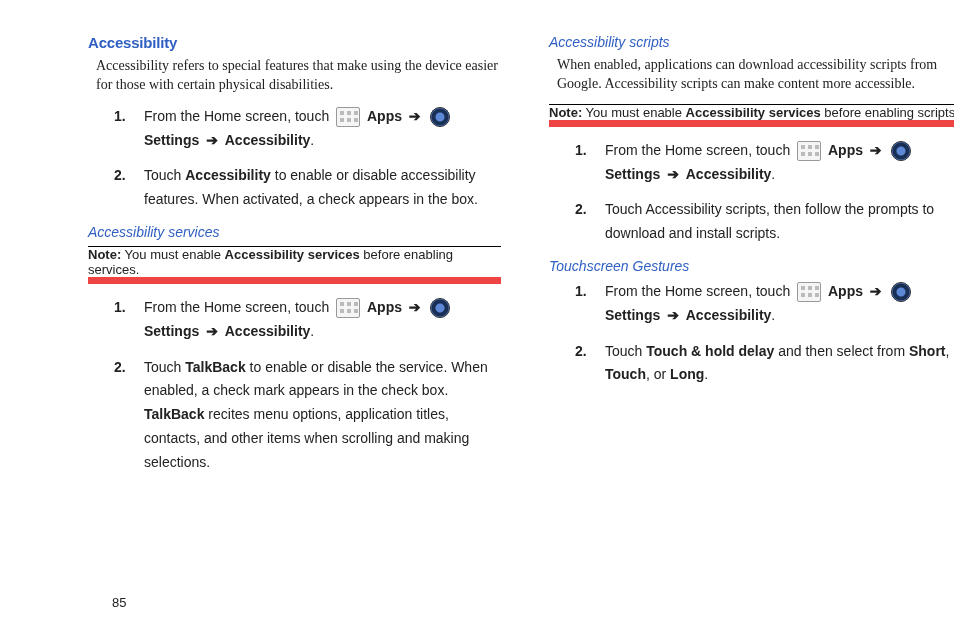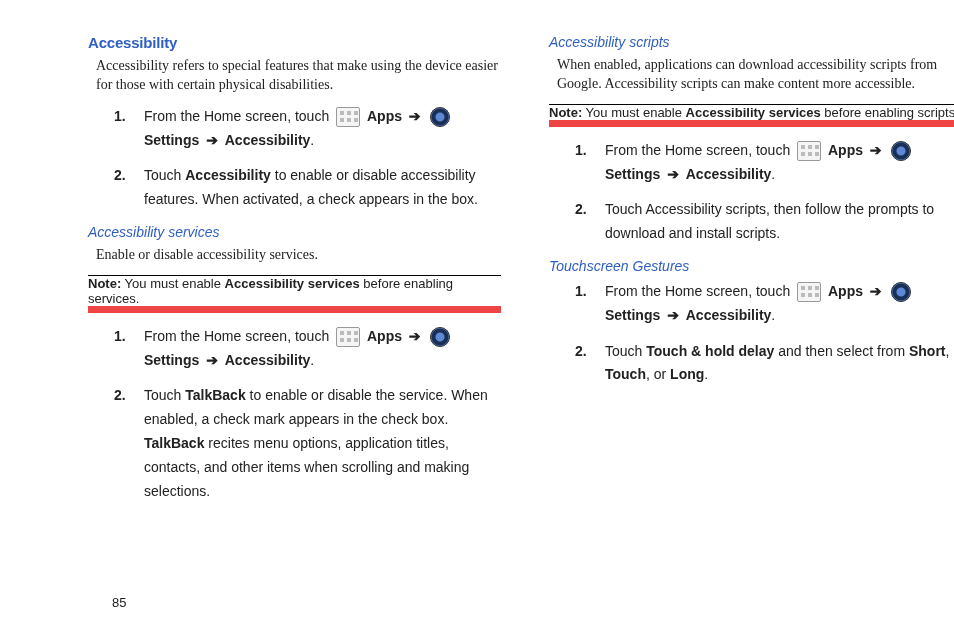--- a/index.html
+++ b/index.html
@@ -143,21 +143,20 @@
           <span class="icn icn-settings"></span>
           <span class="b">Settings</span>
           <span class="arr">➔</span><span> </span><span class="b">Accessibility</span><span>.</span>
         </li>
         <li>
           <span>Touch </span><span class="b">Accessibility</span><span> to enable or disable accessibility features. When activated, a check appears in the box.</span>
         </li>
       </ol>
 
       <div class="h-sub">Accessibility services</div>
-      <p class="para">Enable or disable accessibility services.</p>
 
       <div class="note-block">
         <span class="note-label">Note:</span><span> You must enable </span><span class="b">Accessibility services</span><span> before enabling services.</span>
       </div>
 
       <ol class="steps">
         <li>
           <span>From the Home screen, touch </span>
           <span class="icn icn-apps"></span>
           <span class="b">Apps</span>

